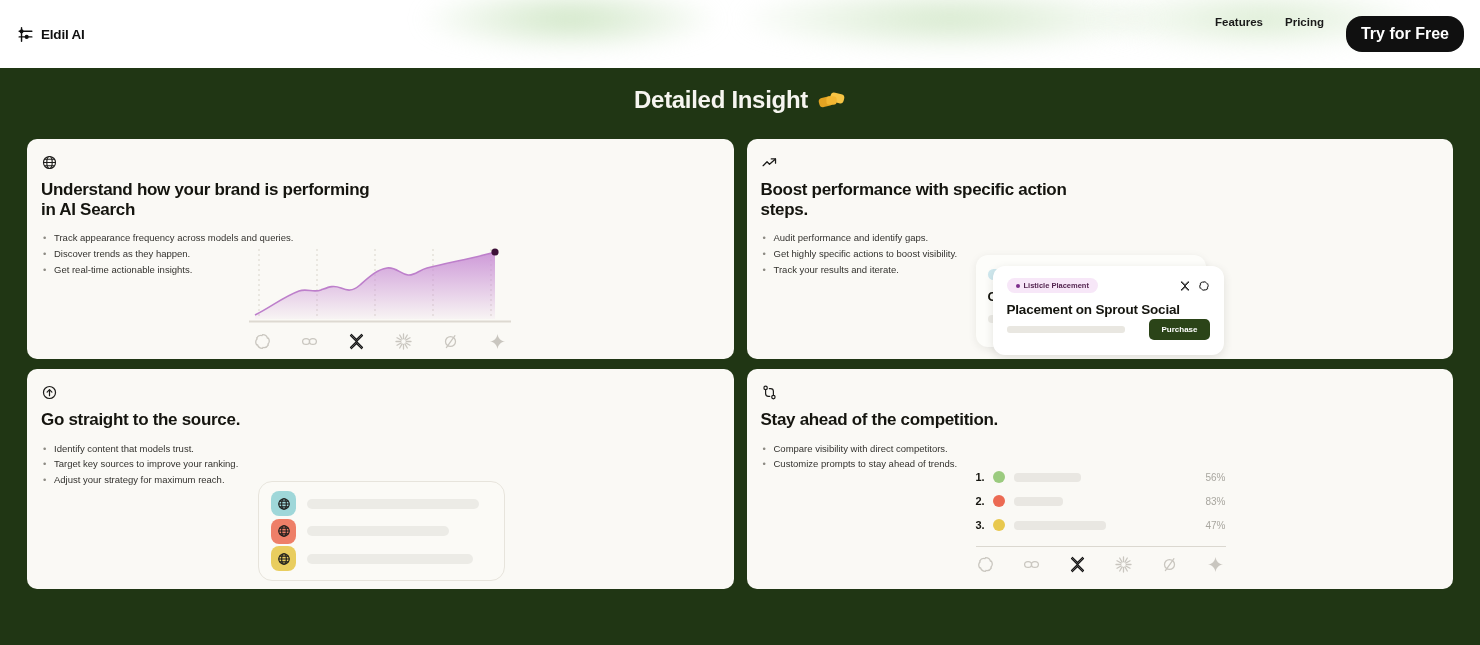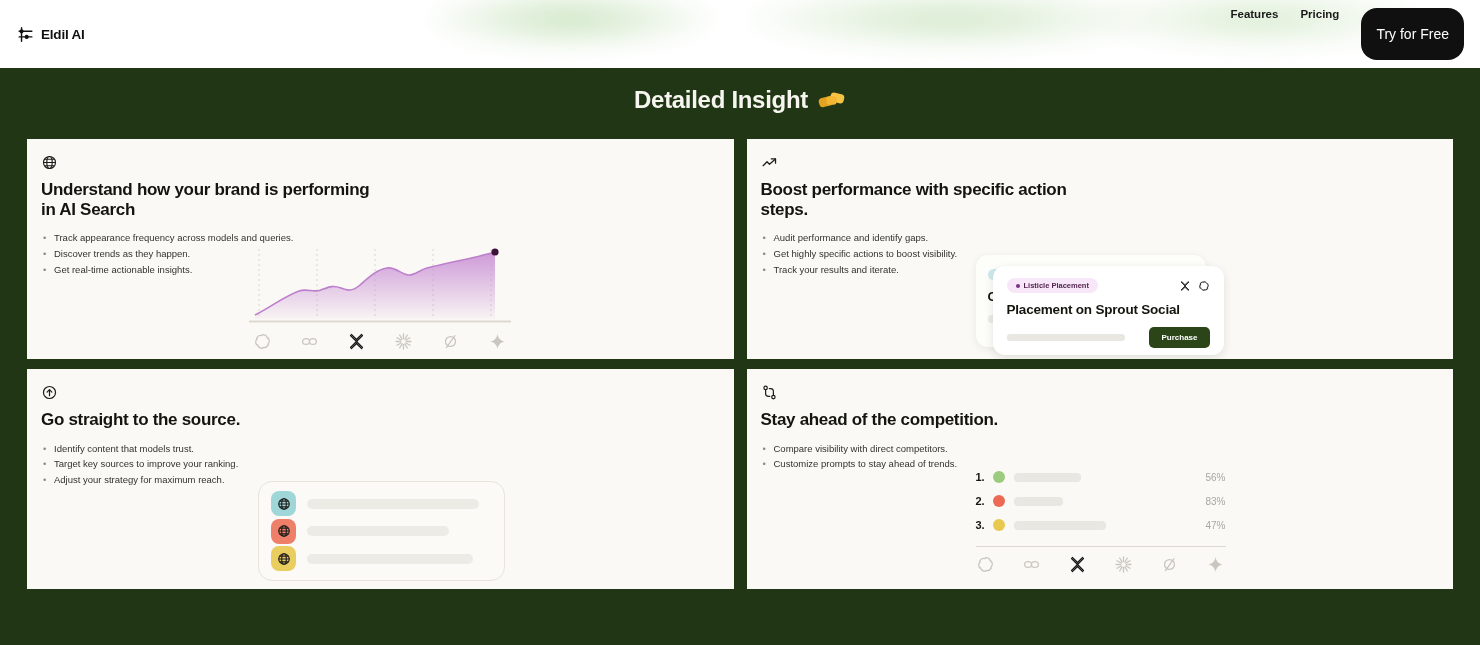--- a/index.html
+++ b/index.html
@@ -12,33 +12,33 @@
   .blob { position:absolute; top:-14px; height:66px; border-radius:50%;
     filter:blur(10px); pointer-events:none; }
   .blob.b1 { left:420px; width:300px; background:radial-gradient(ellipse, #cfe6c5 0%, rgba(255,255,255,0) 72%); }
   .blob.b2 { left:740px; width:420px; background:radial-gradient(ellipse, #d5e9cc 0%, rgba(255,255,255,0) 74%); }
   .blob.b3 { left:1090px; width:340px; background:radial-gradient(ellipse, #dcedd4 0%, rgba(255,255,255,0) 72%); }
   .brand { display:flex; align-items:center; gap:6px; z-index:2; }
   .brand svg { width:19px; height:19px; color:#111; }
   .brand-name { font-size:13.5px; font-weight:bold; color:#111; letter-spacing:-0.2px; }
   .nav-right { display:flex; align-items:flex-start; gap:22px; z-index:2; }
   .nav-link { font-size:11.5px; font-weight:bold; color:#1a1a1a; cursor:pointer; }
-  .cta-btn { background:#101010; color:#fff; font-size:14px; font-weight:normal;
-    border:none; border-radius:16px; padding:18px 15px; cursor:pointer;
+  .cta-btn { background:#101010; color:#fff; font-size:16px; font-weight:bold;
+    border:none; border-radius:16px; padding:9px 15px; cursor:pointer;
     font-family:"Liberation Sans", sans-serif; }
 
   
   .section { height:577px; background:#203614; padding-top:18px; }
   .hero-title { display:flex; align-items:center; justify-content:center; gap:10px;
     color:#f6f5f0; font-size:24px; font-weight:bold; letter-spacing:-0.3px; }
   .hand-icon svg { width:28px; height:22px; display:block; }
 
   .grid { display:grid; grid-template-columns:1fr 1fr; gap:10px 13px;
     margin:25px 27px 0; grid-auto-rows:220px; }
-  .card { position:relative; background:#faf9f5; border-radius:0;
+  .card { position:relative; background:#faf9f5; border-radius:10px;
     padding:15px 14px; overflow:hidden; }
   .card-icon { color:#1d1d1b; margin-bottom:9px; }
   .card-icon svg { width:17px; height:17px; display:block; }
   .card-title { font-size:17px; font-weight:bold; color:#15150f;
     letter-spacing:-0.3px; line-height:1.15; max-width:330px; margin-bottom:14px; }
   .bullets { list-style:none; }
   .bullets li { position:relative; padding-left:13px; font-size:9.5px;
     color:#33322e; line-height:1.15; margin-bottom:5px; }
   .bullets li::before { content:"•"; position:absolute; left:2px; color:#8d8b84; }
 
@@ -66,21 +66,21 @@
     padding:12px 14px; }
   .mock-head { display:flex; align-items:center; justify-content:space-between; }
   .badge { display:inline-flex; align-items:center; gap:4px; background:#f7e7f8;
     border-radius:999px; padding:3px 9px; }
   .badge .dot { width:4px; height:4px; border-radius:50%; background:#7c2d8c; }
   .badge span { font-size:7.5px; font-weight:bold; color:#53244f; }
   .mock-head .micons { display:flex; gap:7px; color:#2c2c2c; }
   .mock-head .micons svg { width:12px; height:12px; }
   .mock-title { font-size:13.5px; font-weight:bold; color:#15150f;
     letter-spacing:-0.2px; margin-top:9px; }
-  .mock-foot { display:flex; align-items:center; justify-content:space-between; margin-top:10px; }
+  .mock-foot { display:flex; align-items:center; justify-content:space-between; margin-top:2px; }
   .mock-foot .bar { width:118px; height:7px; border-radius:3px; background:#e9e7e1; }
   .purchase-btn { background:#2b4418; color:#fff; font-size:8px; font-weight:bold;
     border:none; border-radius:5px; padding:6px 12px; cursor:pointer;
     font-family:"Liberation Sans", sans-serif; }
 
   
   .source-box { position:absolute; left:231px; top:112px; width:247px; height:100px;
     border:1px solid #e7e4dc; border-radius:14px; padding:9px 12px;
     display:flex; flex-direction:column; justify-content:space-between; background:#fbfaf6; }
   .source-row { display:flex; align-items:center; gap:11px; }

